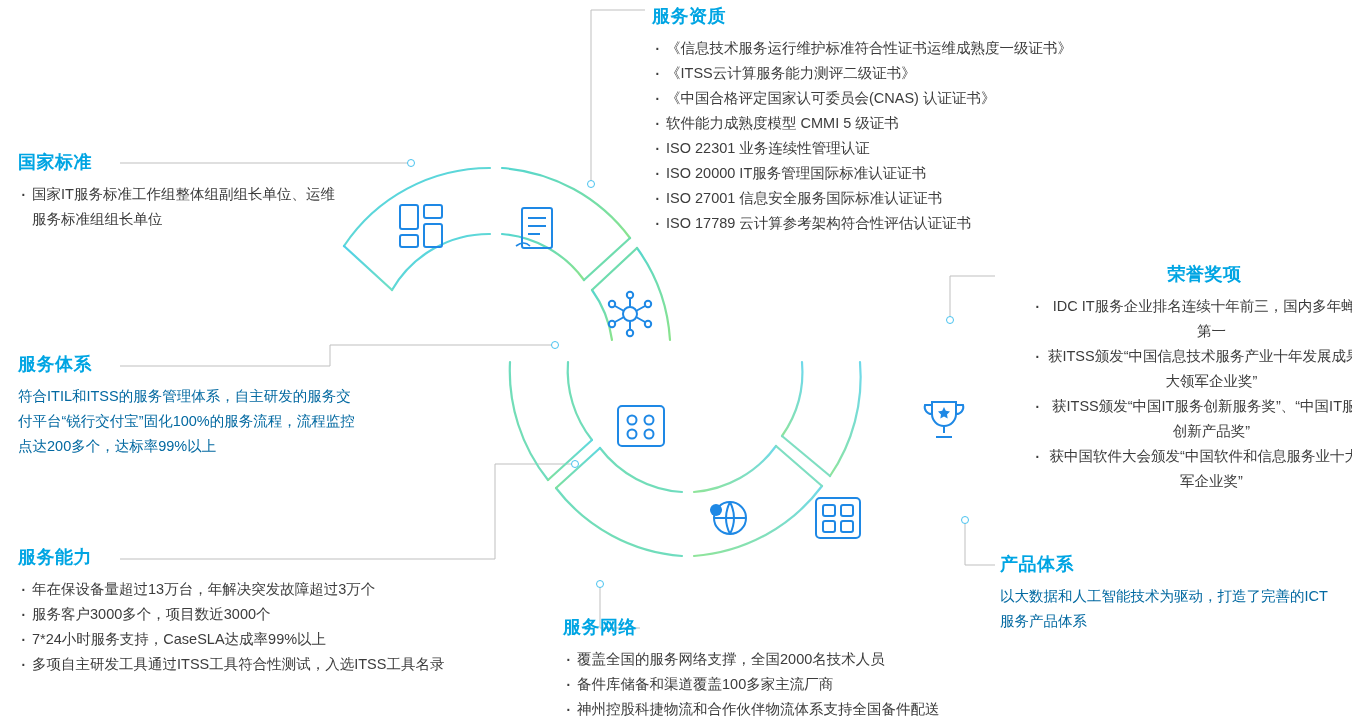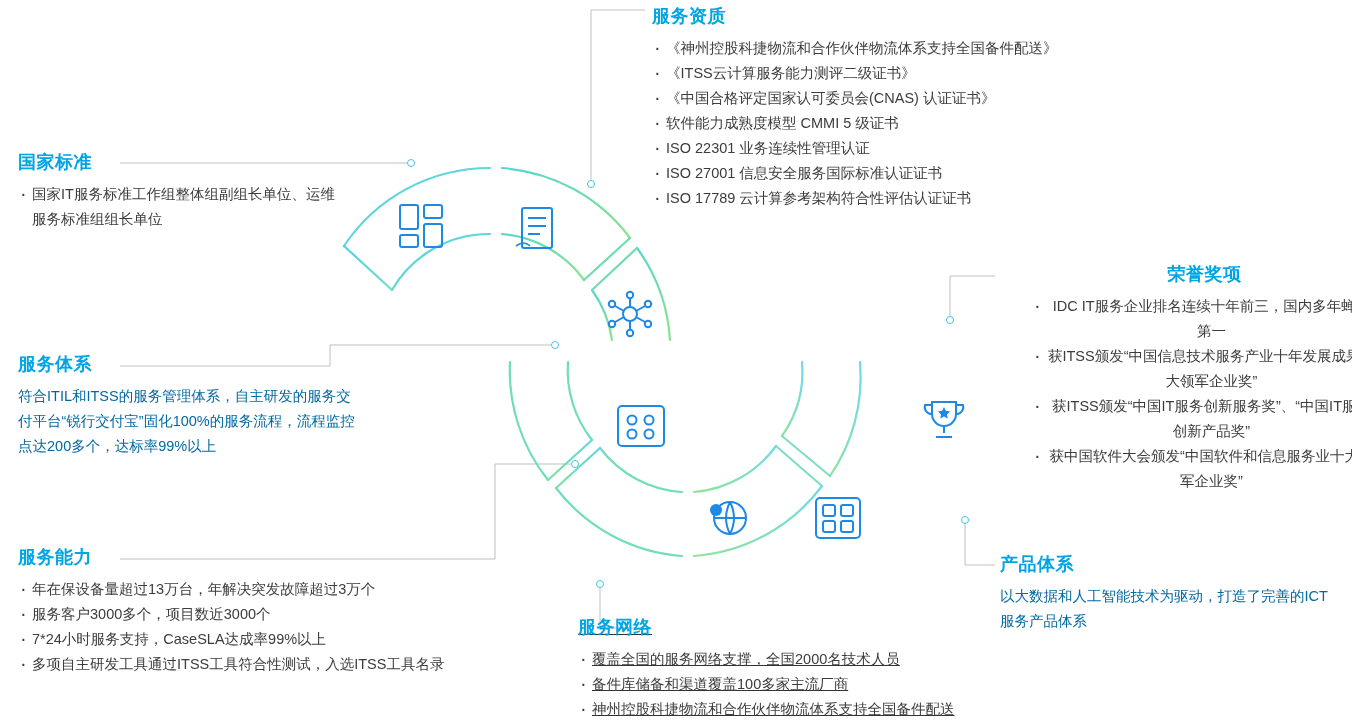--- a/index.html
+++ b/index.html
@@ -45,21 +45,21 @@
     font-size:14.5px;
     line-height:25px;
     color:#0369a1;
   }
 
   
   #blk-qualification{left:652px;top:4px;width:560px;}
   #blk-national{left:18px;top:150px;width:330px;}
   #blk-system{left:18px;top:352px;width:340px;}
   #blk-capability{left:18px;top:545px;width:520px;}
-  #blk-network{left:578px;top:615px;width:520px;text-decoration:underline;}
+  #blk-network{left:563px;top:615px;width:520px;}
   #blk-honor{left:1032px;top:262px;width:345px;text-align:center;}
   #blk-product{left:1000px;top:552px;width:340px;}
 
   svg.wheel{position:absolute;left:330px;top:150px;}
   svg.leaders{position:absolute;left:0;top:0;pointer-events:none;}
 </style>
 </head>
 <body>
 
 <div class="stage">
@@ -197,25 +197,26 @@
       <path d="M10,5 h-7 a7,7 0 0 0 7,9"></path>
       <path d="M34,5 h7 a7,7 0 0 1 -7,9"></path>
       <path d="M22,26 v7 M14,37 h16"></path>
       <path d="M22,7 l1.8,3.8 4.2,.6 -3,3 .7,4.2 -3.7,-2 -3.7,2 .7,-4.2 -3,-3 4.2,-.6 z" fill="#1e88e5" stroke="none"></path>
     </g>
   </svg>
 
   <div class="block" id="blk-qualification">
     <h3>服务资质</h3>
     <ul>
-      <li>《神州控股科捷物流和合作伙伴物流体系支持全国备件配送》</li>
+      <li>《信息技术服务运行维护标准符合性证书运维成熟度一级证书》</li>
       <li>《ITSS云计算服务能力测评二级证书》</li>
       <li>《中国合格评定国家认可委员会(CNAS) 认证证书》</li>
       <li>软件能力成熟度模型 CMMI 5 级证书</li>
       <li>ISO 22301 业务连续性管理认证</li>
+      <li>ISO 20000 IT服务管理国际标准认证证书</li>
       <li>ISO 27001 信息安全服务国际标准认证证书</li>
       <li>ISO 17789 云计算参考架构符合性评估认证证书</li>
     </ul>
   </div>
 
   <div class="block" id="blk-national">
     <h3>国家标准</h3>
     <ul>
       <li>国家IT服务标准工作组整体组副组长单位、运维服务标准组组长单位</li>
     </ul>

